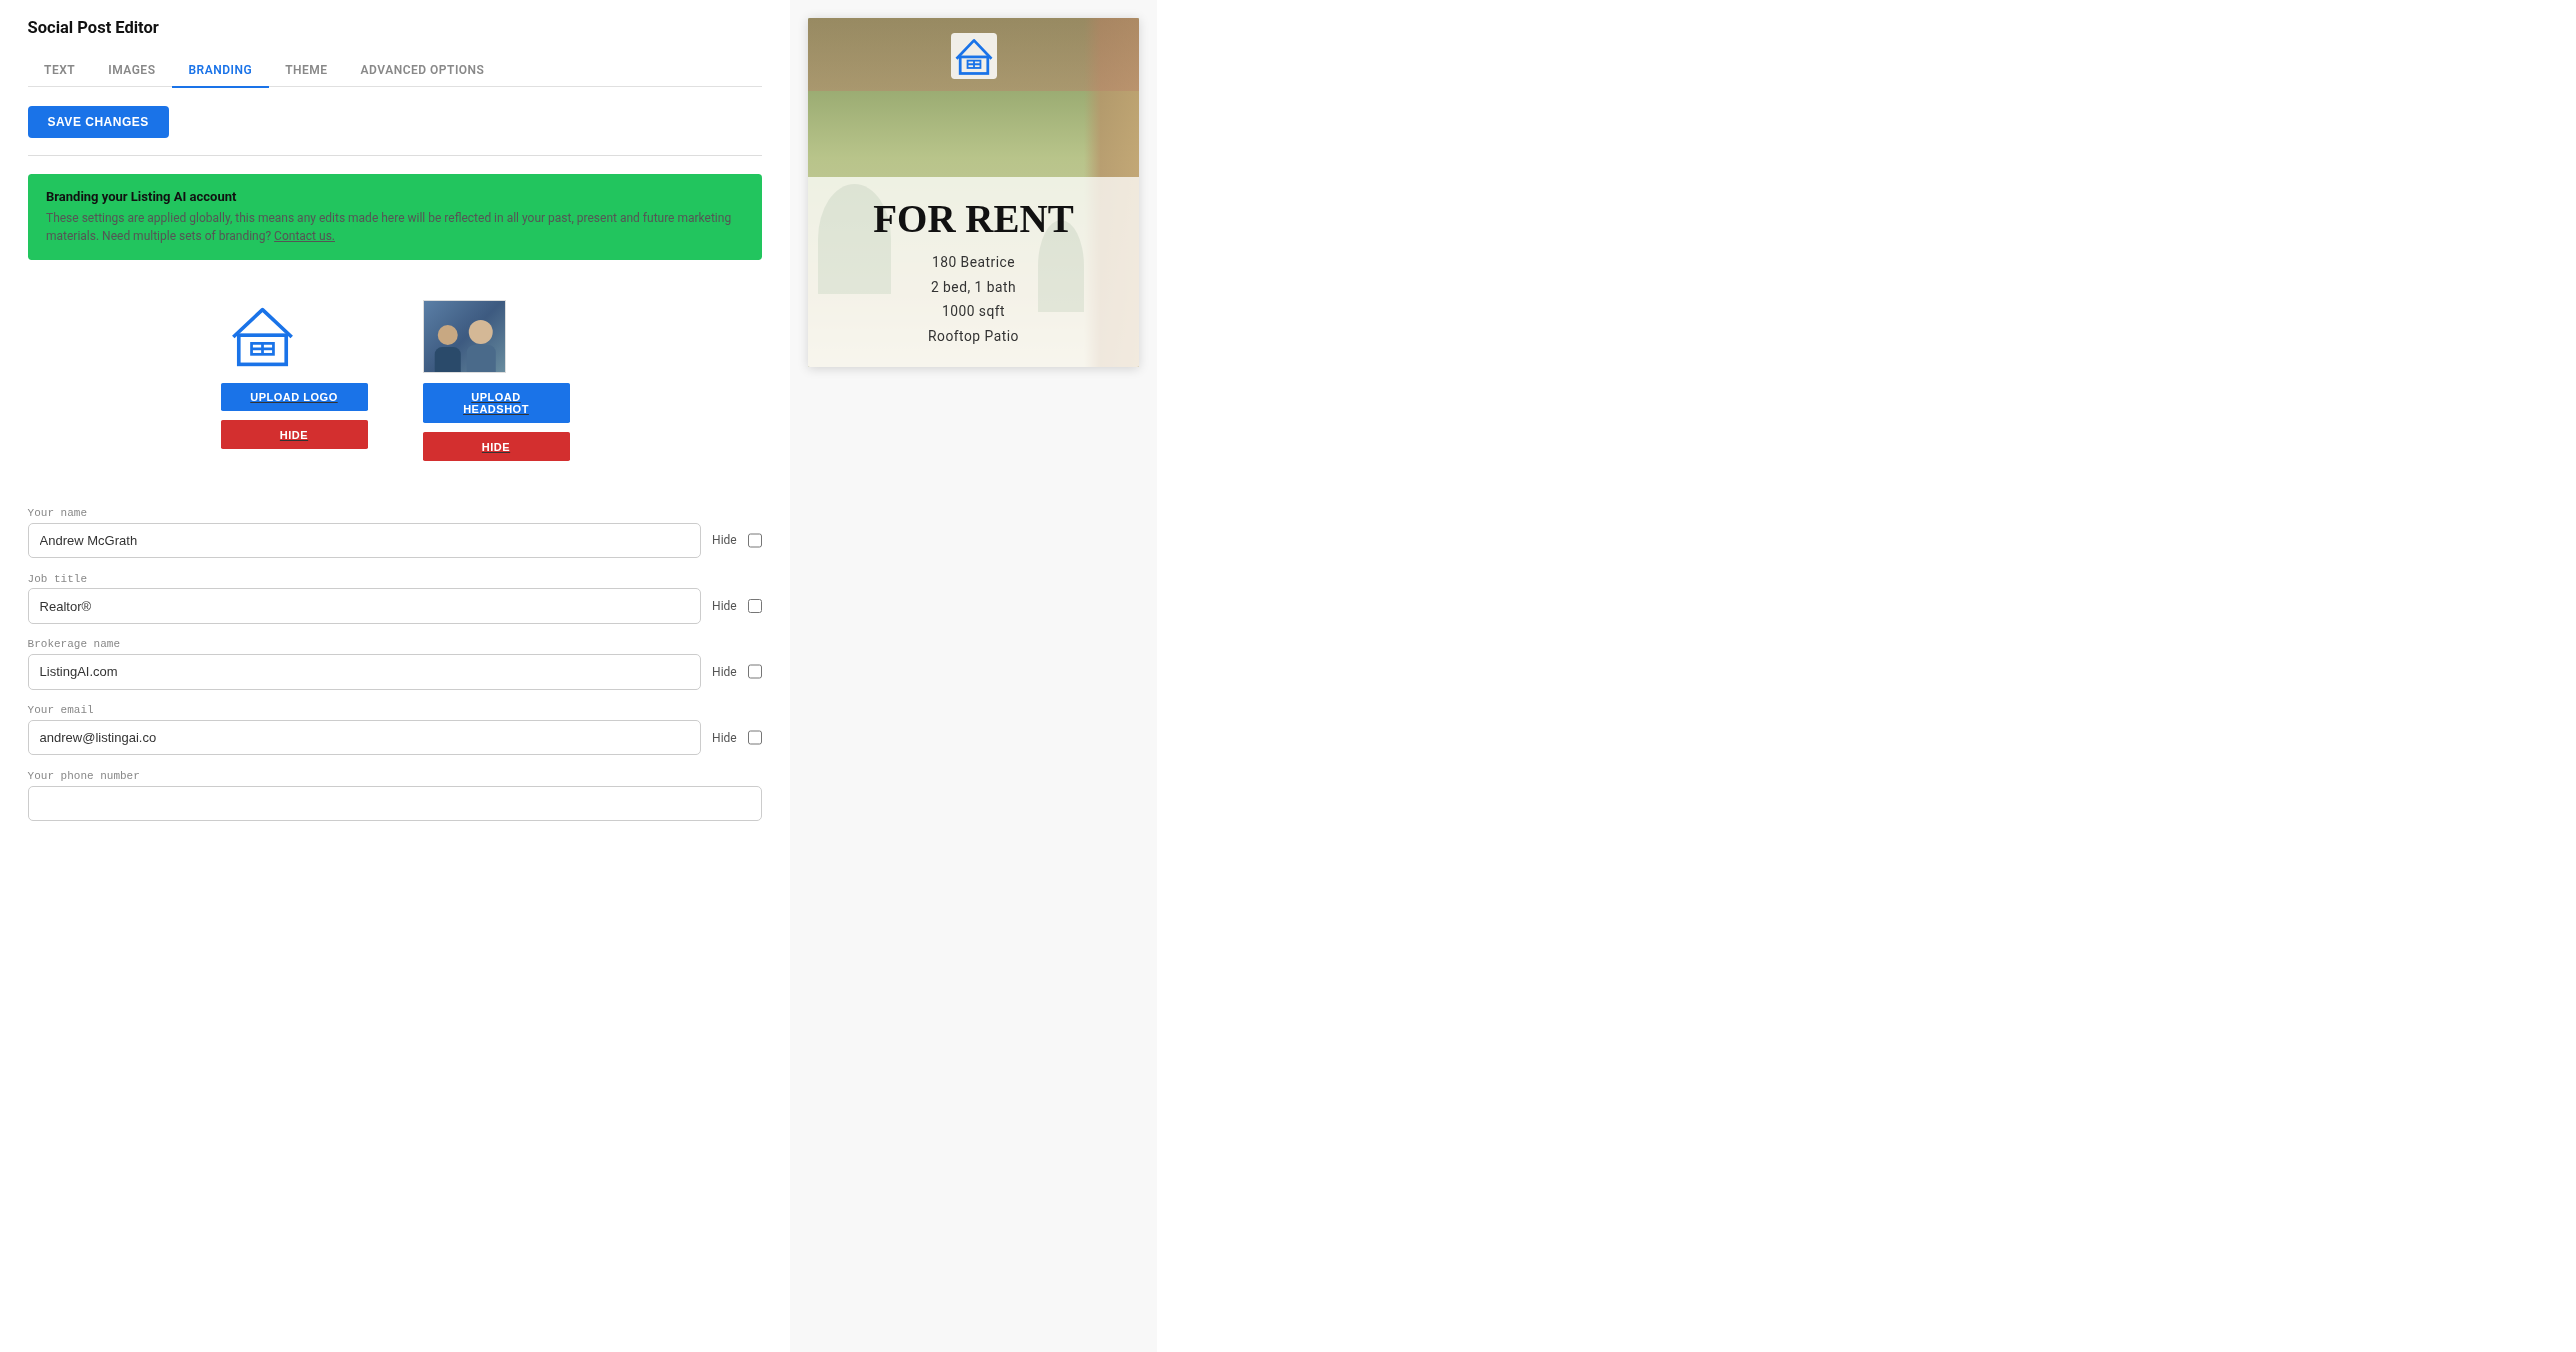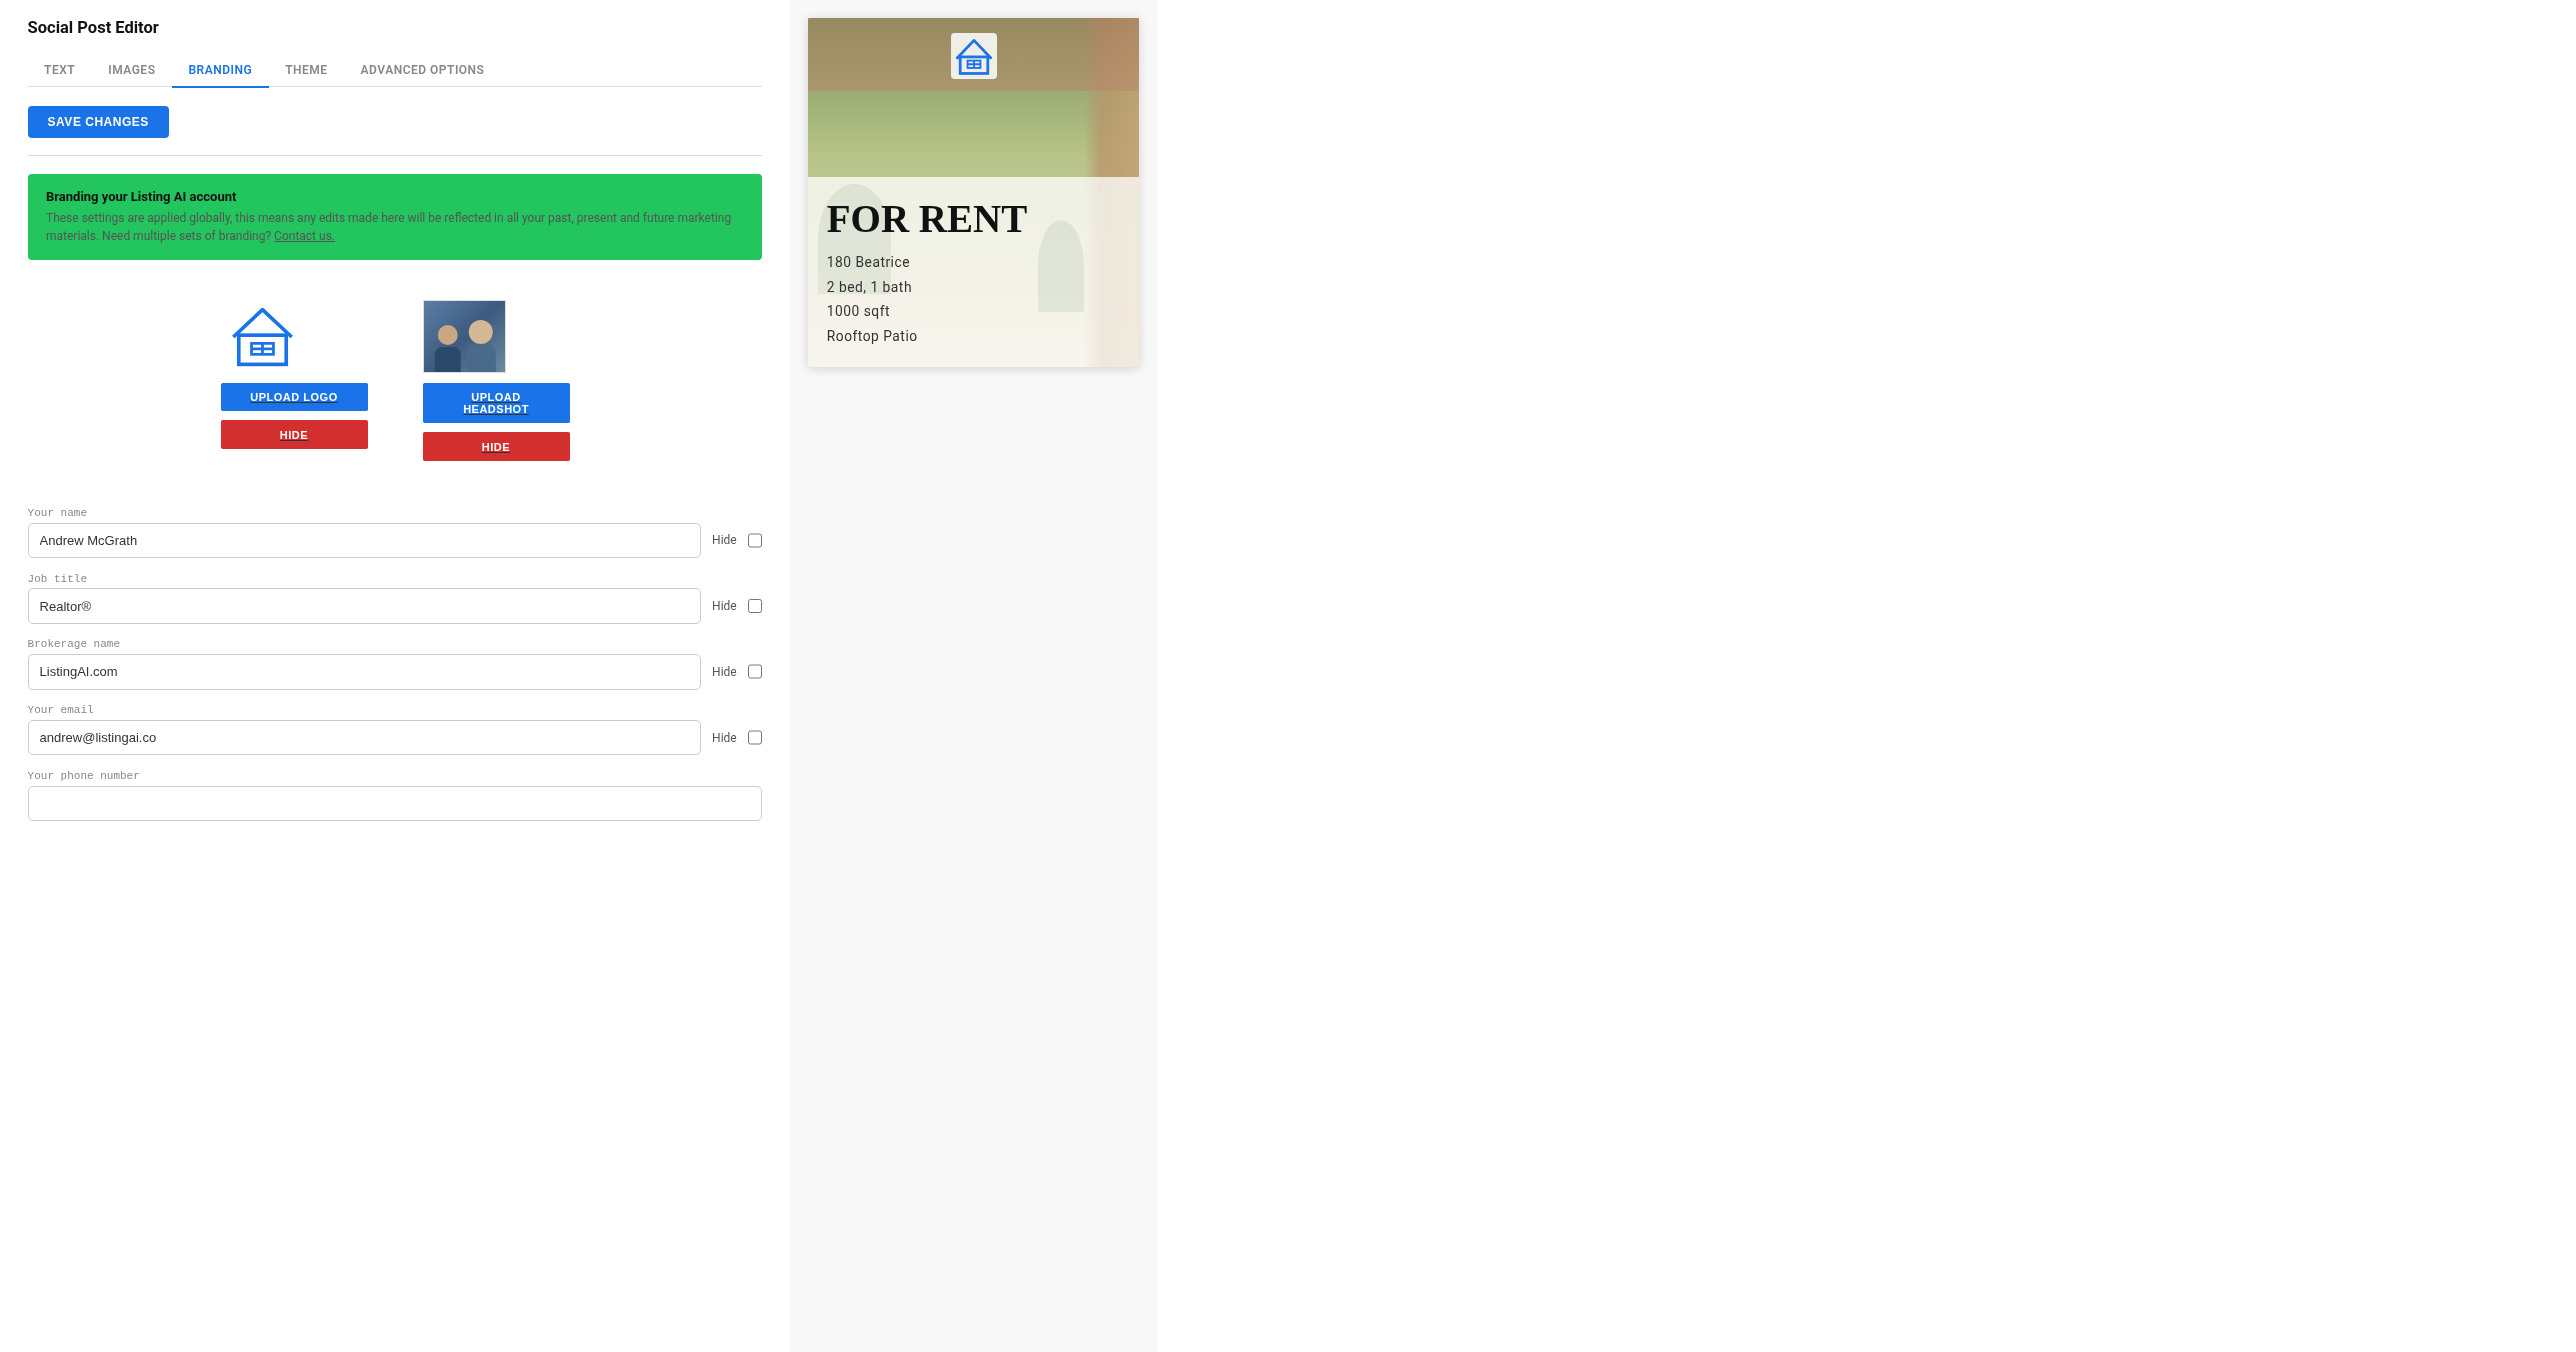--- a/index.html
+++ b/index.html
@@ -40,21 +40,21 @@
     .hide-label { font-size: 12px; color: #555; white-space: nowrap; }
     .hide-checkbox { width: 14.7px; height: 14.7px; cursor: pointer; }
 
     .right-panel { width: 367px; background: #f8f8f8; display: flex; align-items: flex-start; justify-content: center; padding: 18.4px; }
 
     .preview-card { width: 331px; background: #fff; box-shadow: 0 1.8px 11px rgba(0,0,0,0.15); overflow: hidden; border-radius: 1.8px; position: relative; }
     .preview-image-container { position: relative; width: 100%; height: 349px; overflow: hidden; background: #8a9a7a; }
 
     .preview-logo { position: absolute; top: 14.7px; left: 50%; transform: translateX(-50%); width: 46px; height: 46px; }
 
-    .preview-content { position: absolute; bottom: 0; left: 0; right: 0; background: rgba(255,255,255,0.75); padding: 18.4px; }
+    .preview-content { position: absolute; bottom: 0; left: 0; right: 0; background: rgba(255,255,255,0.75); padding: 18.4px; text-align: center; }
     .preview-for-rent { font-size: 39px; font-weight: 900; color: #111; font-family: Georgia, serif; margin-bottom: 9.2px; }
     .preview-details { font-size: 13.8px; color: #333; line-height: 1.8; letter-spacing: 0.5px; }
 
     
     .house-icon { width: 73px; height: 64px; }
   </style>
 </head>
 <body>
 
 <div class="app-container">

